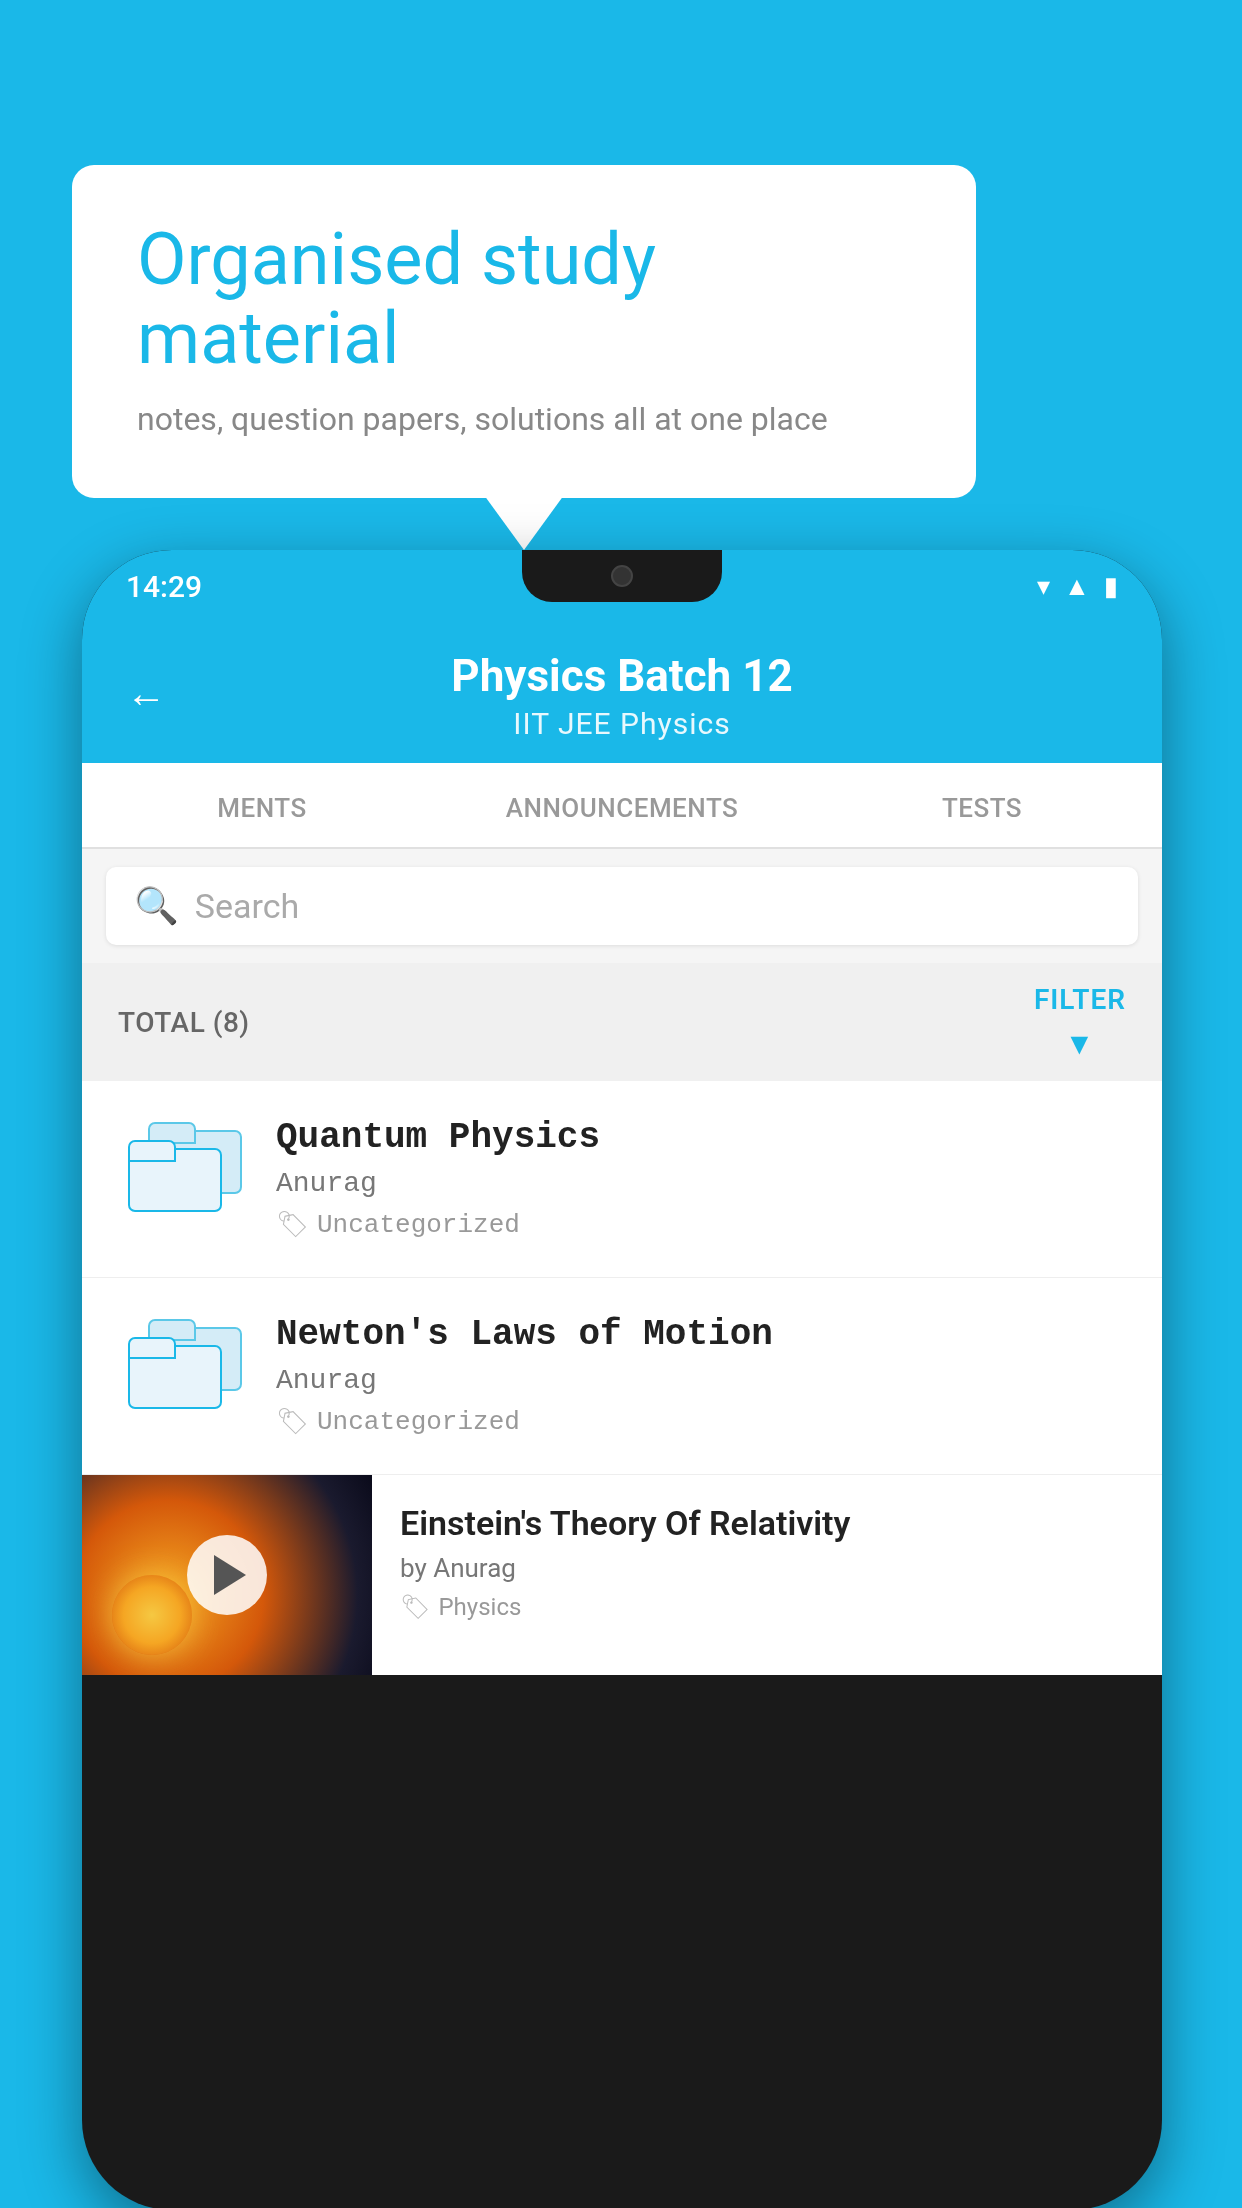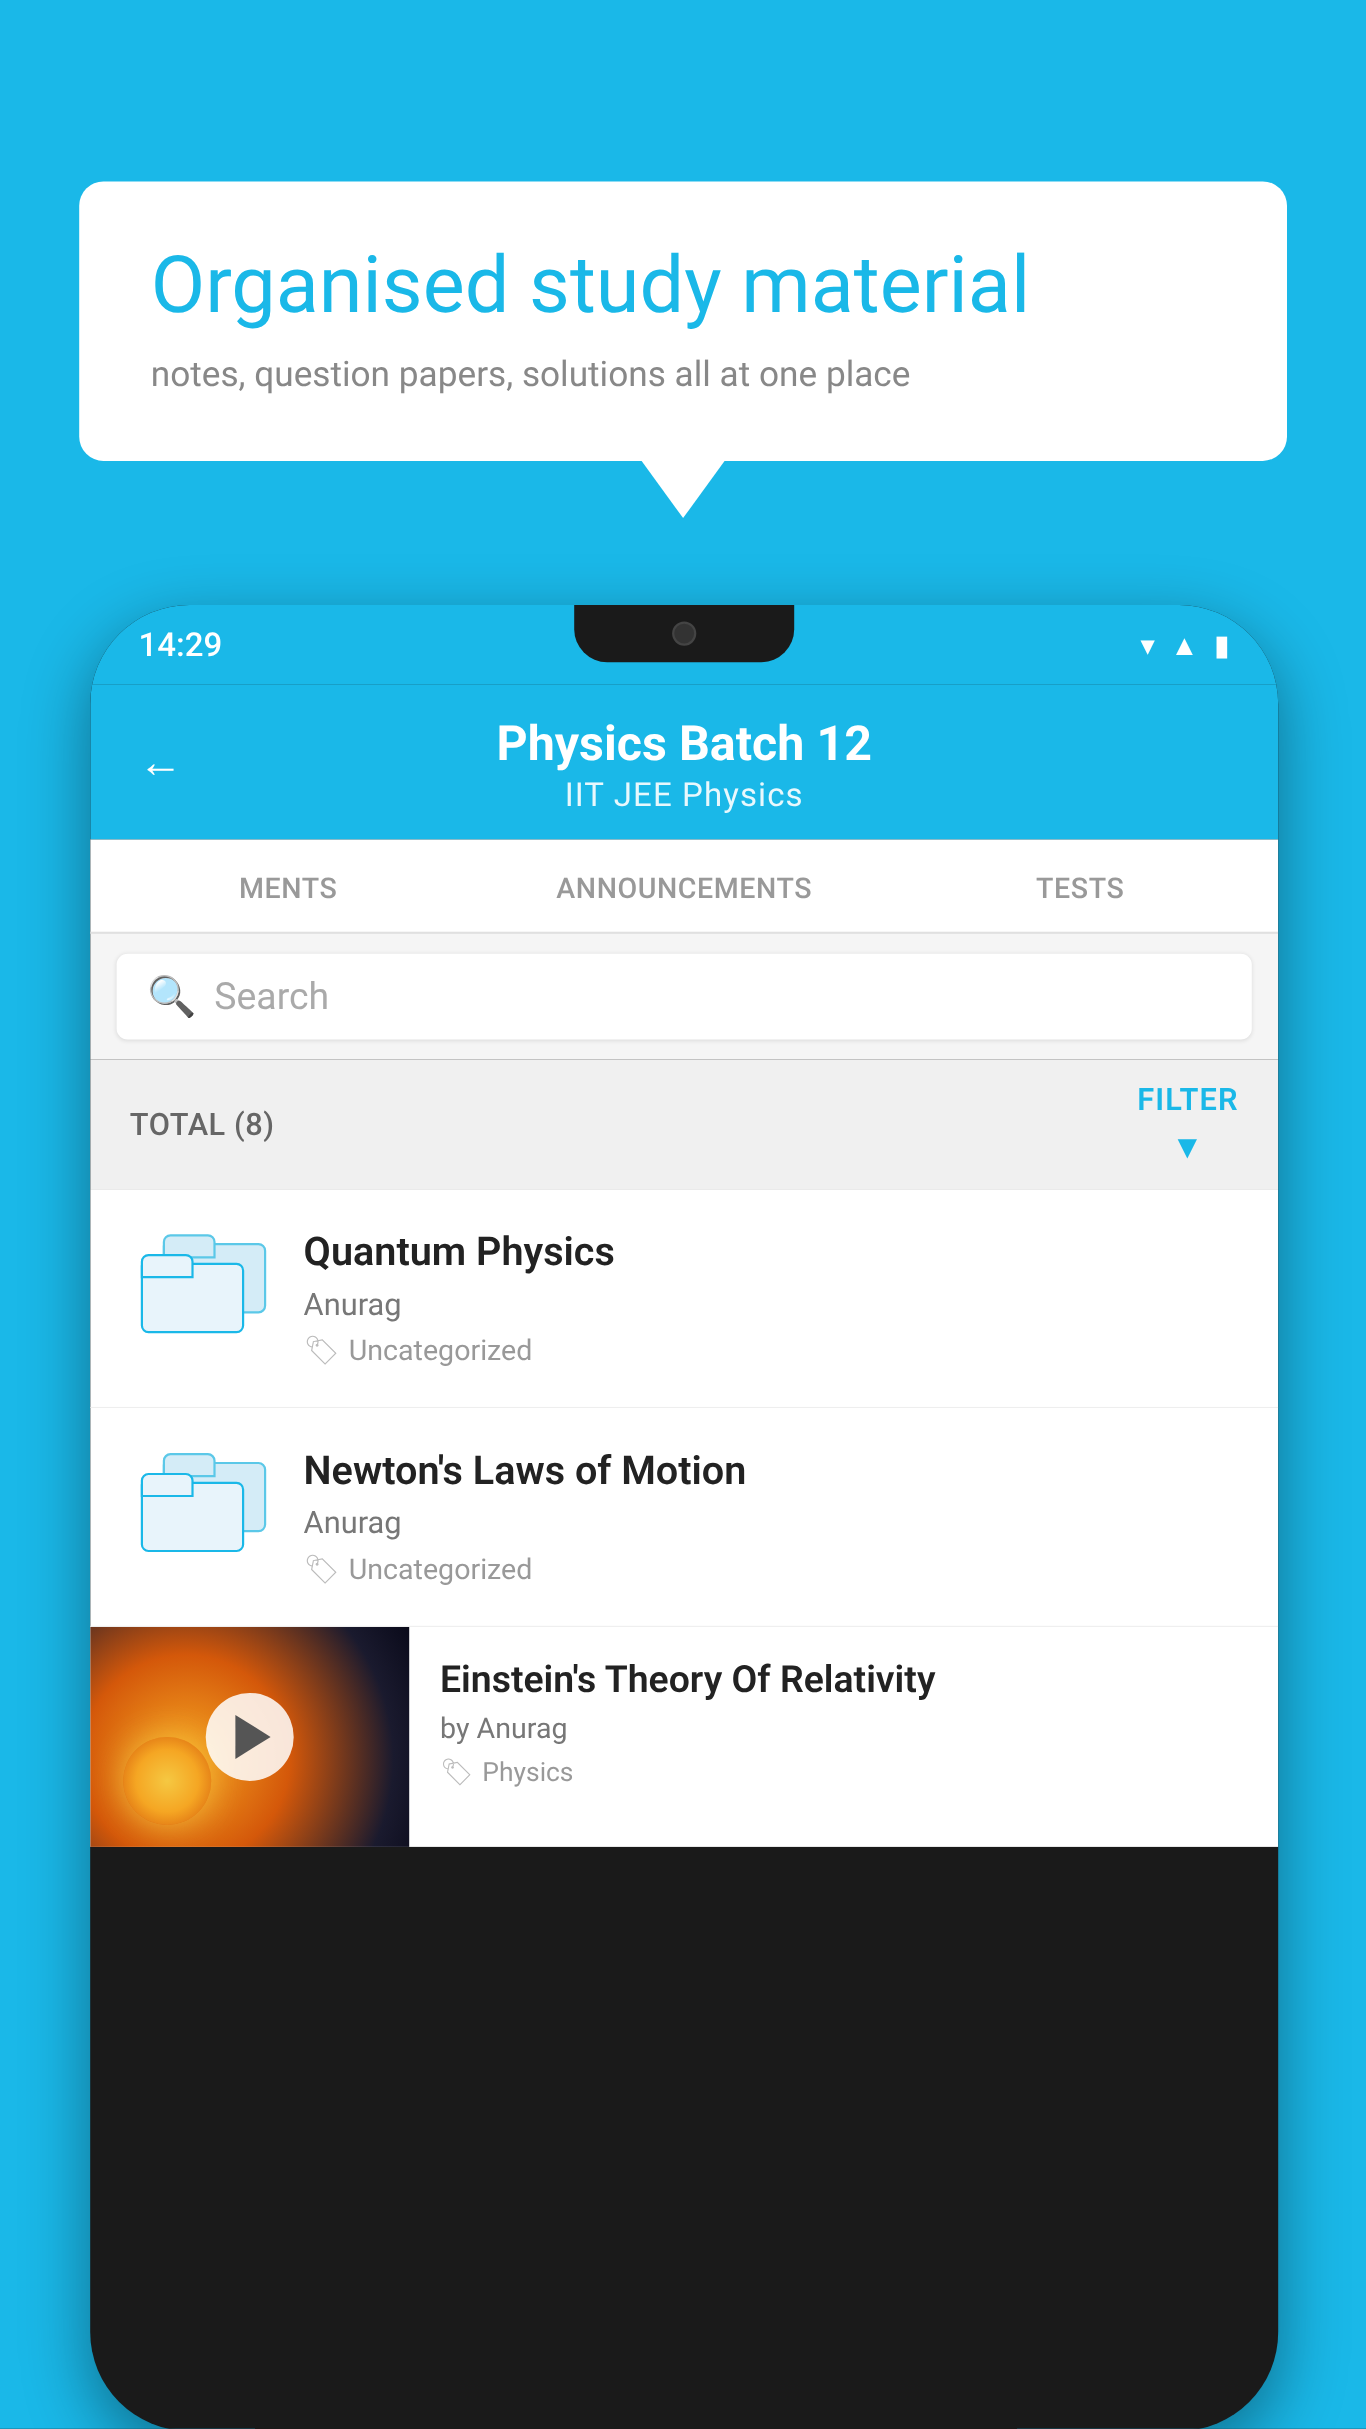--- a/index.html
+++ b/index.html
@@ -11,21 +11,21 @@
       font-family: 'Roboto', Arial, sans-serif;
       overflow: hidden;
       position: relative;
     }
 
     
     .speech-bubble-container {
       position: absolute;
       top: 165px;
       left: 72px;
-      width: 1098px;
+      width: 904px;
     }
 
     .speech-bubble {
       background: #ffffff;
       border-radius: 22px;
       padding: 55px 65px 60px 65px;
       position: relative;
     }
 
     .speech-bubble::after {
@@ -251,20 +251,21 @@
       background: #ffffff;
       flex: 1;
     }
 
     .video-item {
       display: flex;
       align-items: flex-start;
       padding: 36px 36px;
       border-bottom: 1px solid #eeeeee;
       gap: 28px;
+      font-family: Liberation Mono, monospace;
     }
 
     .video-thumbnail {
       width: 130px;
       height: 100px;
       flex-shrink: 0;
       display: flex;
       align-items: center;
       justify-content: center;
     }

